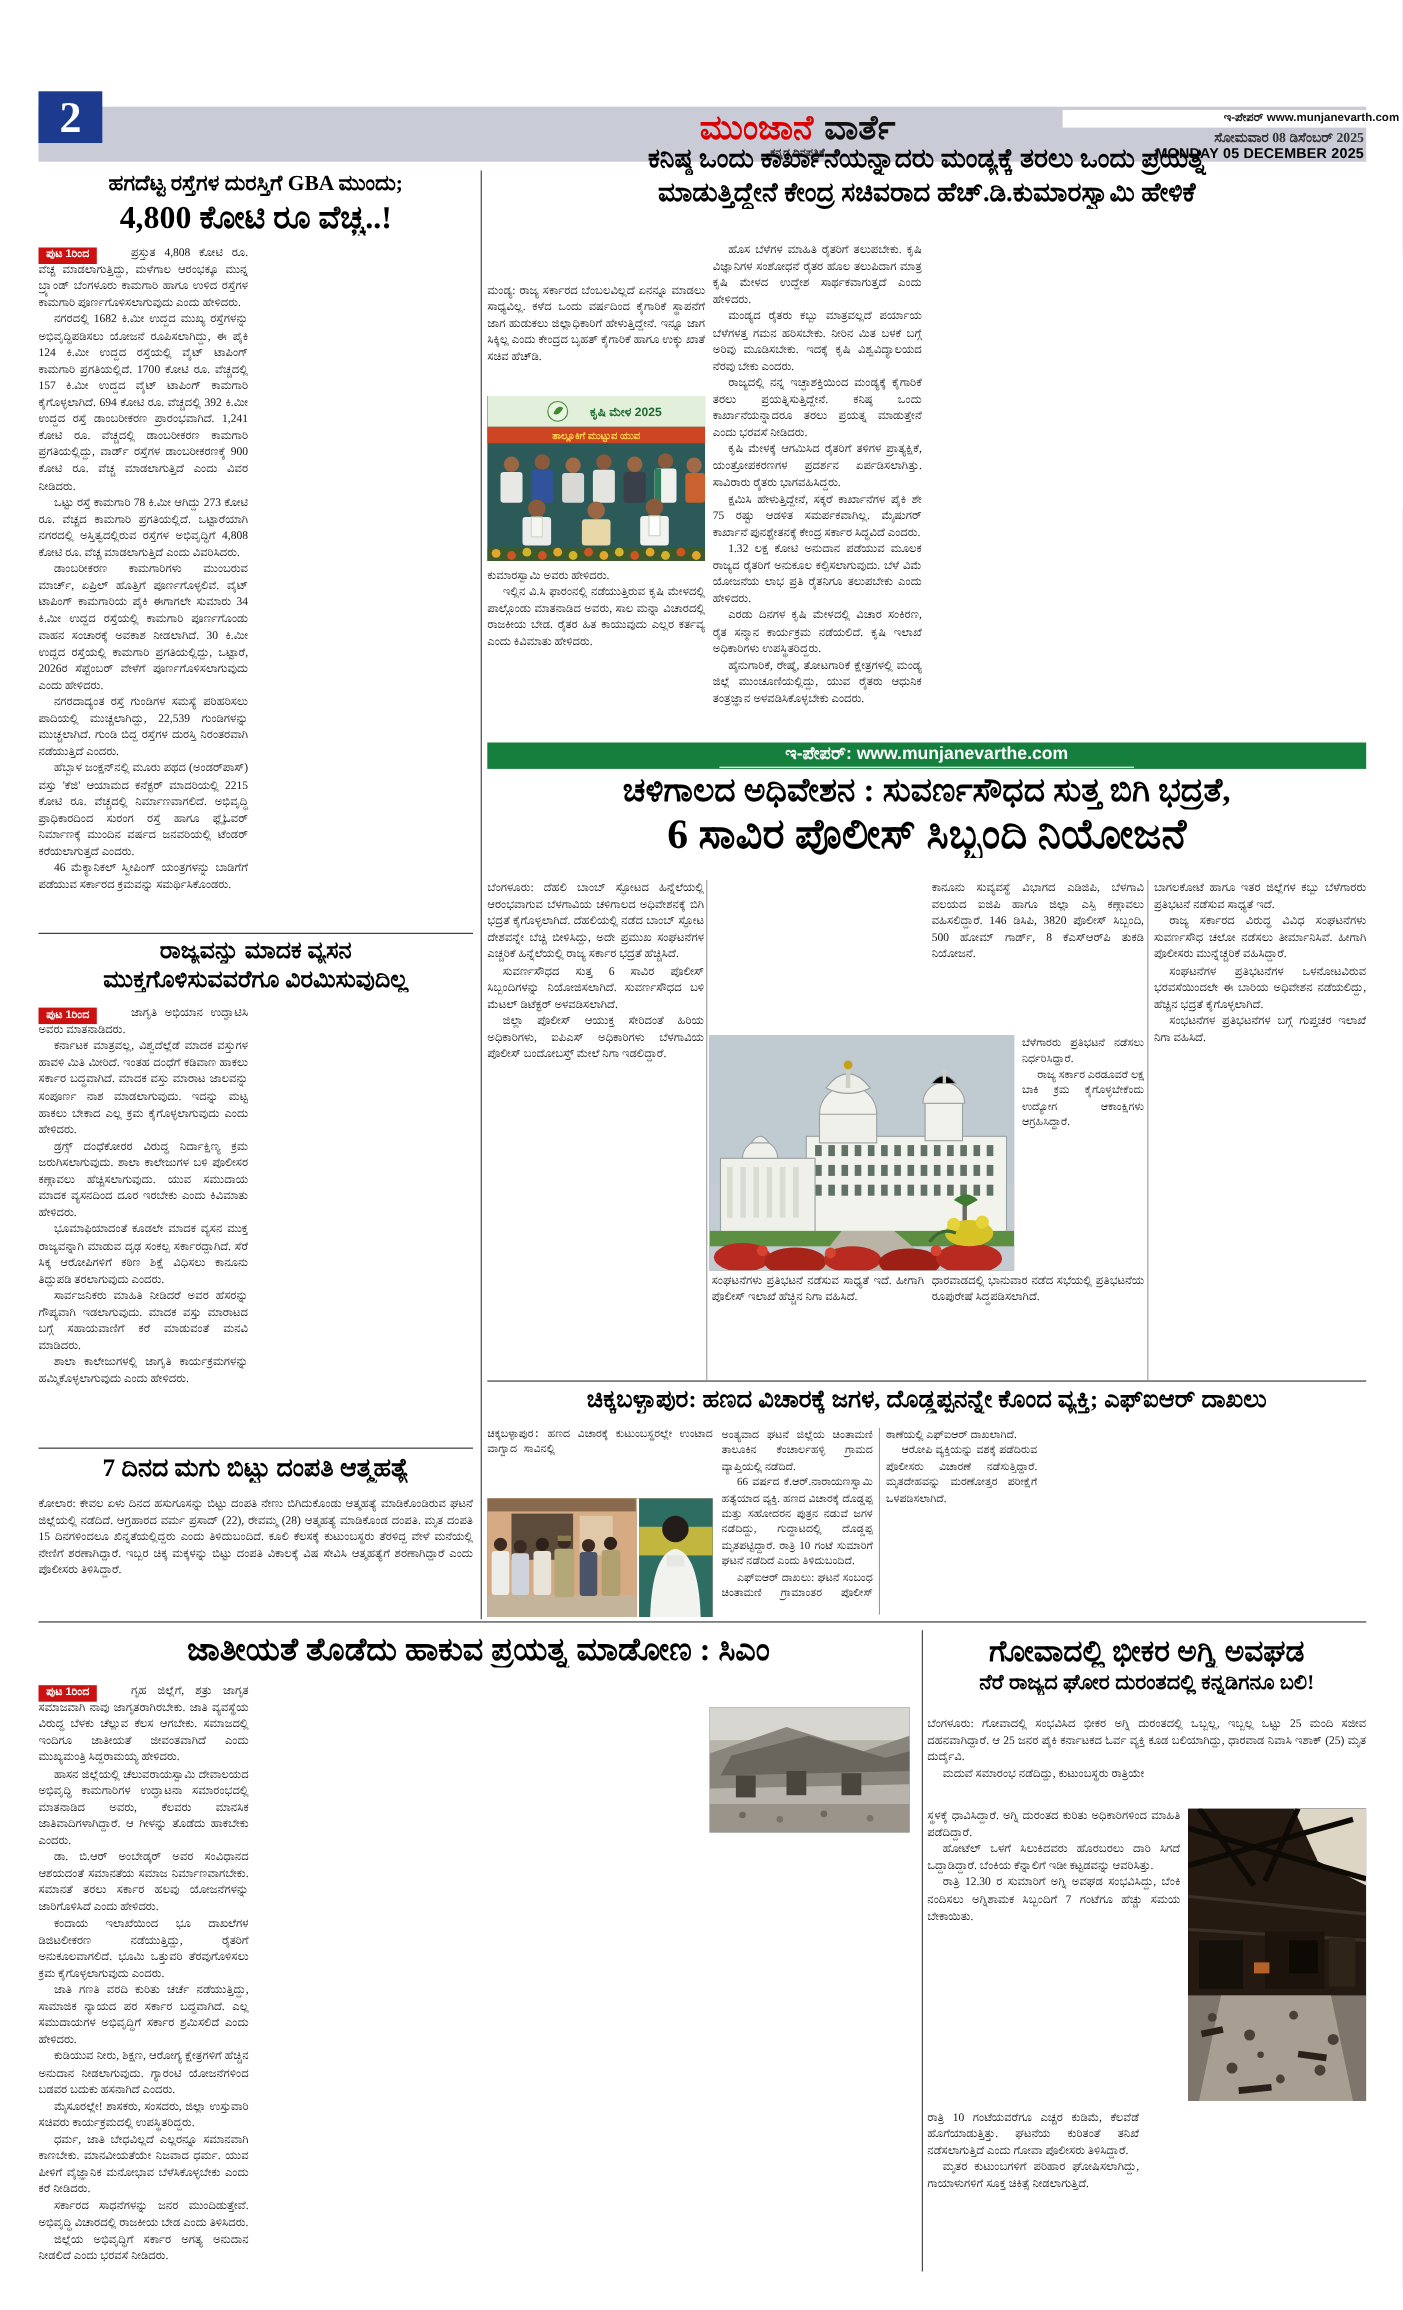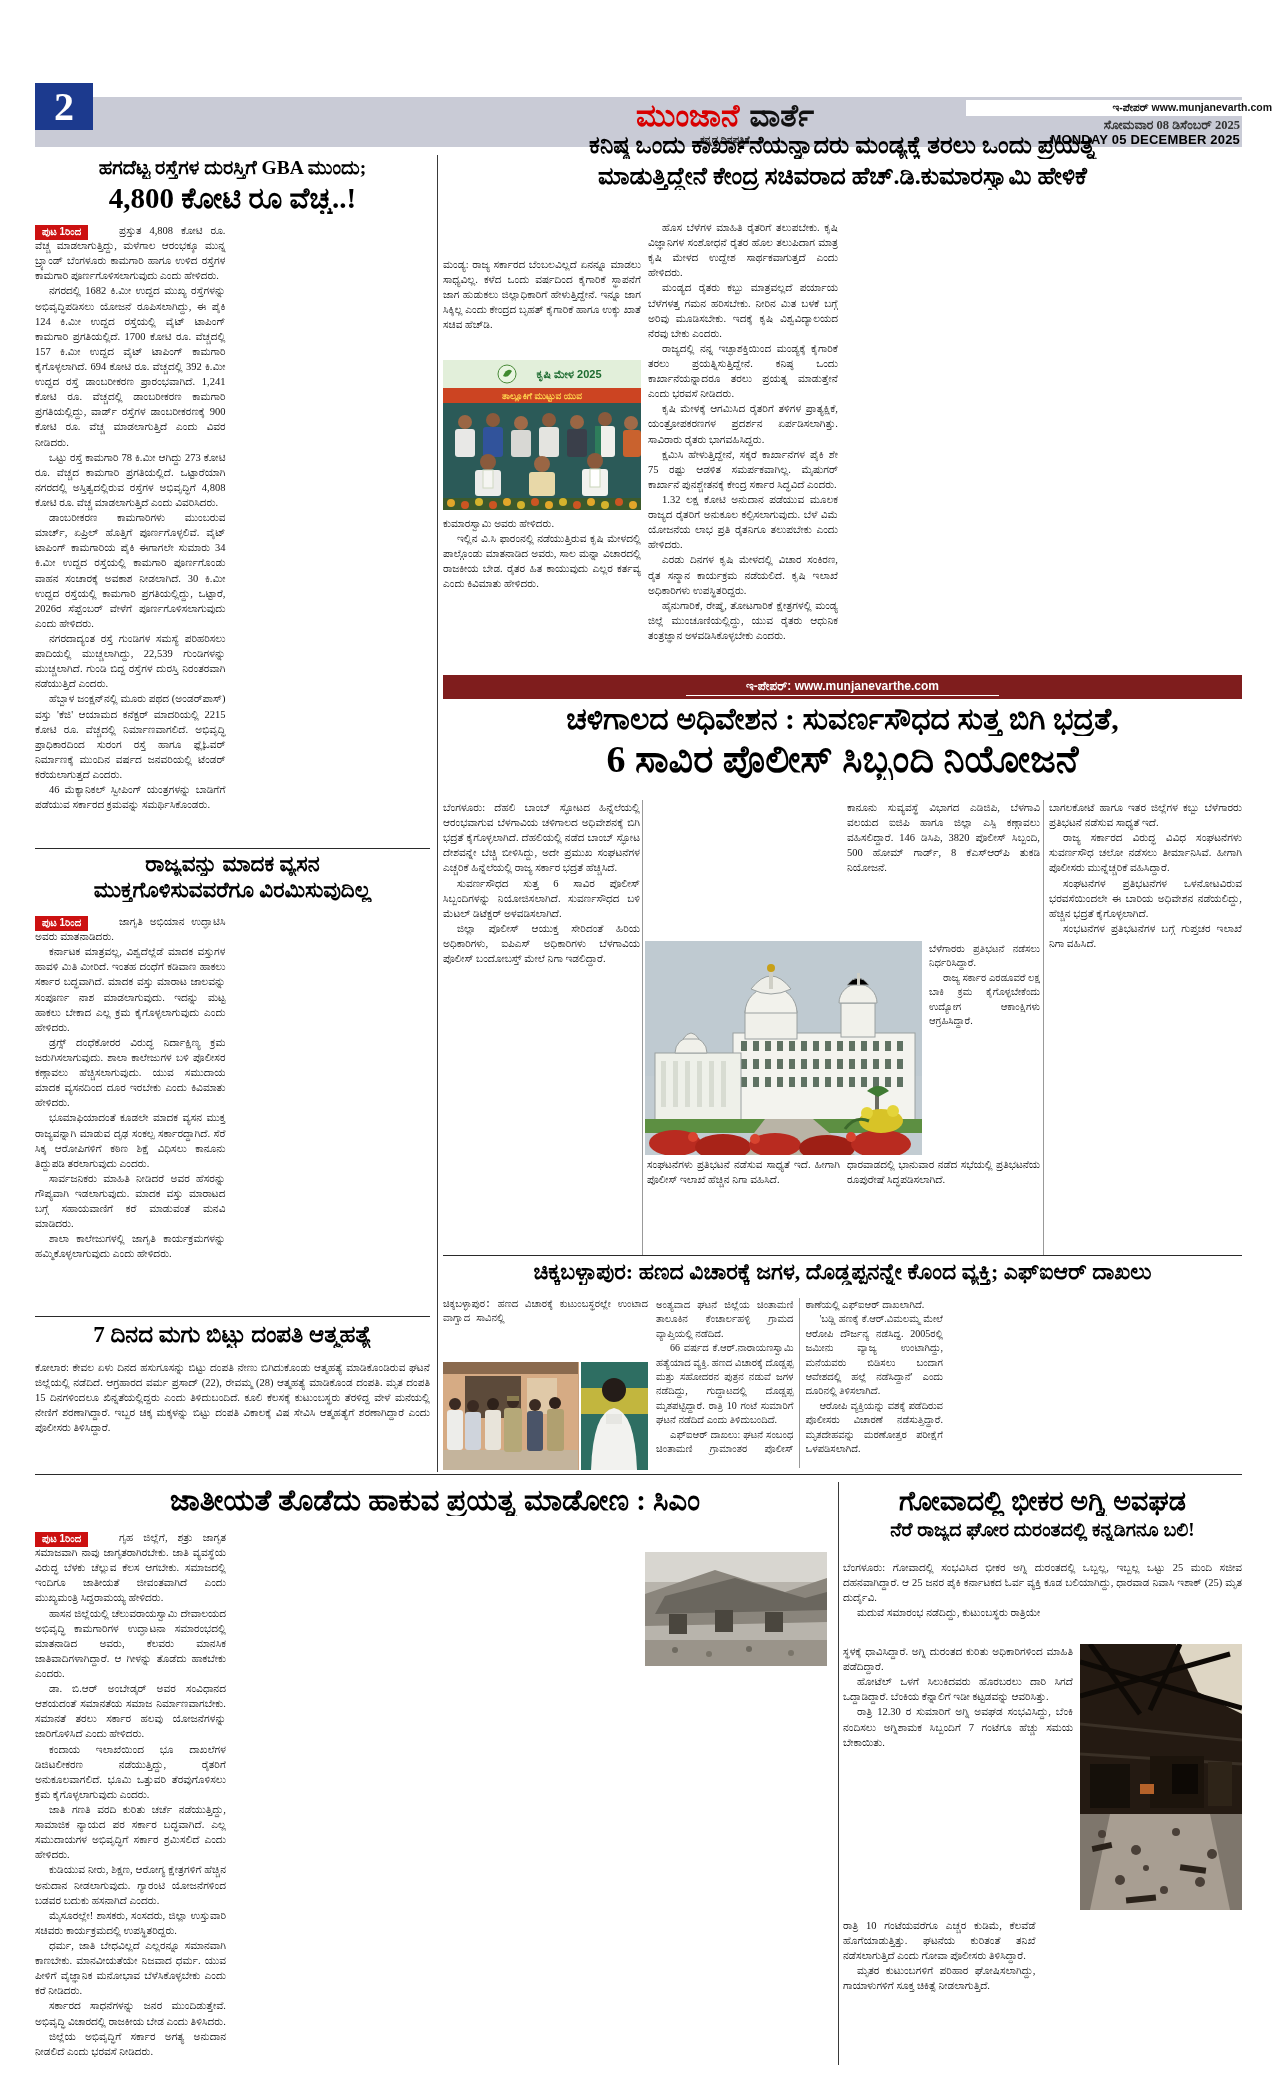--- a/index.html
+++ b/index.html
@@ -32,22 +32,22 @@
   .btxt p{margin:0;text-indent:14px;}
   .btxt.noind p:first-child{text-indent:0;}
   .cols2{column-count:2;column-gap:14px;column-rule:1px solid #999;}
   .cols3{column-count:3;column-gap:12px;column-rule:1px solid #999;}
   .cols4{column-count:4;column-gap:12px;column-rule:1px solid #999;font-family:Liberation Serif, serif;}
   .tagged p:first-child{text-indent:84px;}
 
   .ptag{background:#cc1111;color:#fff;font-size:10px;font-weight:bold;
         padding:1px 7px 2px;line-height:1.2;font-family:"Liberation Sans",sans-serif;}
 
-  .banner{background:#7f1d1d;color:#fff;display:flex;align-items:center;justify-content:center;
-          font-size:12px;font-weight:bold;font-family:"Liberation Sans",sans-serif;}
+  .banner{background:#15803d;color:#fff;display:flex;align-items:center;justify-content:center;
+          font-size:16px;font-weight:bold;font-family:"Liberation Sans",sans-serif;}
   .banner .inner{border-bottom:1px solid #fff;padding:0 60px 2px;}
 
   .photo{overflow:hidden;background:#888;}
   svg{display:block;}
 </style>
 </head>
 <body>
 
 <div class="page">
 
@@ -366,21 +366,20 @@
         <circle cx="171" cy="28" r="12" fill="#241c18"></circle>
         <path d="M148 108 q2 -58 23 -62 q21 4 23 62z" fill="#f2f2ef"></path>
         <rect x="163" y="52" width="16" height="10" fill="#e6e6e2"></rect>
       </svg>
     </div>
 
     <div class="abs btxt noind cols4" style="left:213px;top:40px;width:586px;height:170px;font-size:10px;">
         <p>ಅಂತ್ಯವಾದ ಘಟನೆ ಜಿಲ್ಲೆಯ ಚಿಂತಾಮಣಿ ತಾಲೂಕಿನ ಕೆಂಚಾರ್ಲಹಳ್ಳಿ ಗ್ರಾಮದ ವ್ಯಾಪ್ತಿಯಲ್ಲಿ ನಡೆದಿದೆ.</p>
         <p>66 ವರ್ಷದ ಕೆ.ಆರ್.ನಾರಾಯಣಸ್ವಾಮಿ ಹತ್ಯೆಯಾದ ವ್ಯಕ್ತಿ. ಹಣದ ವಿಚಾರಕ್ಕೆ ದೊಡ್ಡಪ್ಪ ಮತ್ತು ಸಹೋದರನ ಪುತ್ರನ ನಡುವೆ ಜಗಳ ನಡೆದಿದ್ದು, ಗುದ್ದಾಟದಲ್ಲಿ ದೊಡ್ಡಪ್ಪ ಮೃತಪಟ್ಟಿದ್ದಾರೆ. ರಾತ್ರಿ 10 ಗಂಟೆ ಸುಮಾರಿಗೆ ಘಟನೆ ನಡೆದಿದೆ ಎಂದು ತಿಳಿದುಬಂದಿದೆ.</p>
         <p>ಎಫ್ಐಆರ್ ದಾಖಲು: ಘಟನೆ ಸಂಬಂಧ ಚಿಂತಾಮಣಿ ಗ್ರಾಮಾಂತರ ಪೊಲೀಸ್ ಠಾಣೆಯಲ್ಲಿ ಎಫ್ಐಆರ್ ದಾಖಲಾಗಿದೆ.</p>
-        <p>'ಬಡ್ಡಿ ಹಣಕ್ಕೆ ಕೆ.ಆರ್.ವಿಮಲಮ್ಮ ಮೇಲೆ ಆರೋಪಿ ದೌರ್ಜನ್ಯ ನಡೆಸಿದ್ದ. 2005ರಲ್ಲಿ ಜಮೀನು ವ್ಯಾಜ್ಯ ಉಂಟಾಗಿದ್ದು, ಮನೆಯವರು ಬಿಡಿಸಲು ಬಂದಾಗ ಆವೇಶದಲ್ಲಿ ಹಲ್ಲೆ ನಡೆಸಿದ್ದಾನೆ' ಎಂದು ದೂರಿನಲ್ಲಿ ತಿಳಿಸಲಾಗಿದೆ.</p>
         <p>ಆರೋಪಿ ವ್ಯಕ್ತಿಯನ್ನು ವಶಕ್ಕೆ ಪಡೆದಿರುವ ಪೊಲೀಸರು ವಿಚಾರಣೆ ನಡೆಸುತ್ತಿದ್ದಾರೆ. ಮೃತದೇಹವನ್ನು ಮರಣೋತ್ತರ ಪರೀಕ್ಷೆಗೆ ಒಳಪಡಿಸಲಾಗಿದೆ.</p>
       </div>
   </div>
 
   <div class="abs" style="left:35px;top:1480px;width:800px;height:588px;">
     <div class="hl" style="font-size:29px;margin-top:4px;">ಜಾತೀಯತೆ ತೊಡೆದು ಹಾಕುವ ಪ್ರಯತ್ನ ಮಾಡೋಣ : ಸಿಎಂ</div>
     <div class="abs ptag" style="left:0;top:52px;">ಪುಟ 1ರಿಂದ</div>
     <div class="abs btxt cols4 tagged" style="left:0;top:50px;width:800px;height:534px;">
         <p>ಗೃಹ ಜಿಲ್ಲೆಗೆ, ಶತ್ರು ಜಾಗೃತ ಸಮಾಜವಾಗಿ ನಾವು ಜಾಗೃತರಾಗಿರಬೇಕು. ಜಾತಿ ವ್ಯವಸ್ಥೆಯ ವಿರುದ್ಧ ಬೆಳಕು ಚೆಲ್ಲುವ ಕೆಲಸ ಆಗಬೇಕು. ಸಮಾಜದಲ್ಲಿ ಇಂದಿಗೂ ಜಾತೀಯತೆ ಜೀವಂತವಾಗಿದೆ ಎಂದು ಮುಖ್ಯಮಂತ್ರಿ ಸಿದ್ದರಾಮಯ್ಯ ಹೇಳಿದರು.</p>
         <p>ಹಾಸನ ಜಿಲ್ಲೆಯಲ್ಲಿ ಚೆಲುವರಾಯಸ್ವಾಮಿ ದೇವಾಲಯದ ಅಭಿವೃದ್ಧಿ ಕಾಮಗಾರಿಗಳ ಉದ್ಘಾಟನಾ ಸಮಾರಂಭದಲ್ಲಿ ಮಾತನಾಡಿದ ಅವರು, ಕೆಲವರು ಮಾನಸಿಕ ಜಾತಿವಾದಿಗಳಾಗಿದ್ದಾರೆ. ಆ ಗೀಳನ್ನು ತೊಡೆದು ಹಾಕಬೇಕು ಎಂದರು.</p>

